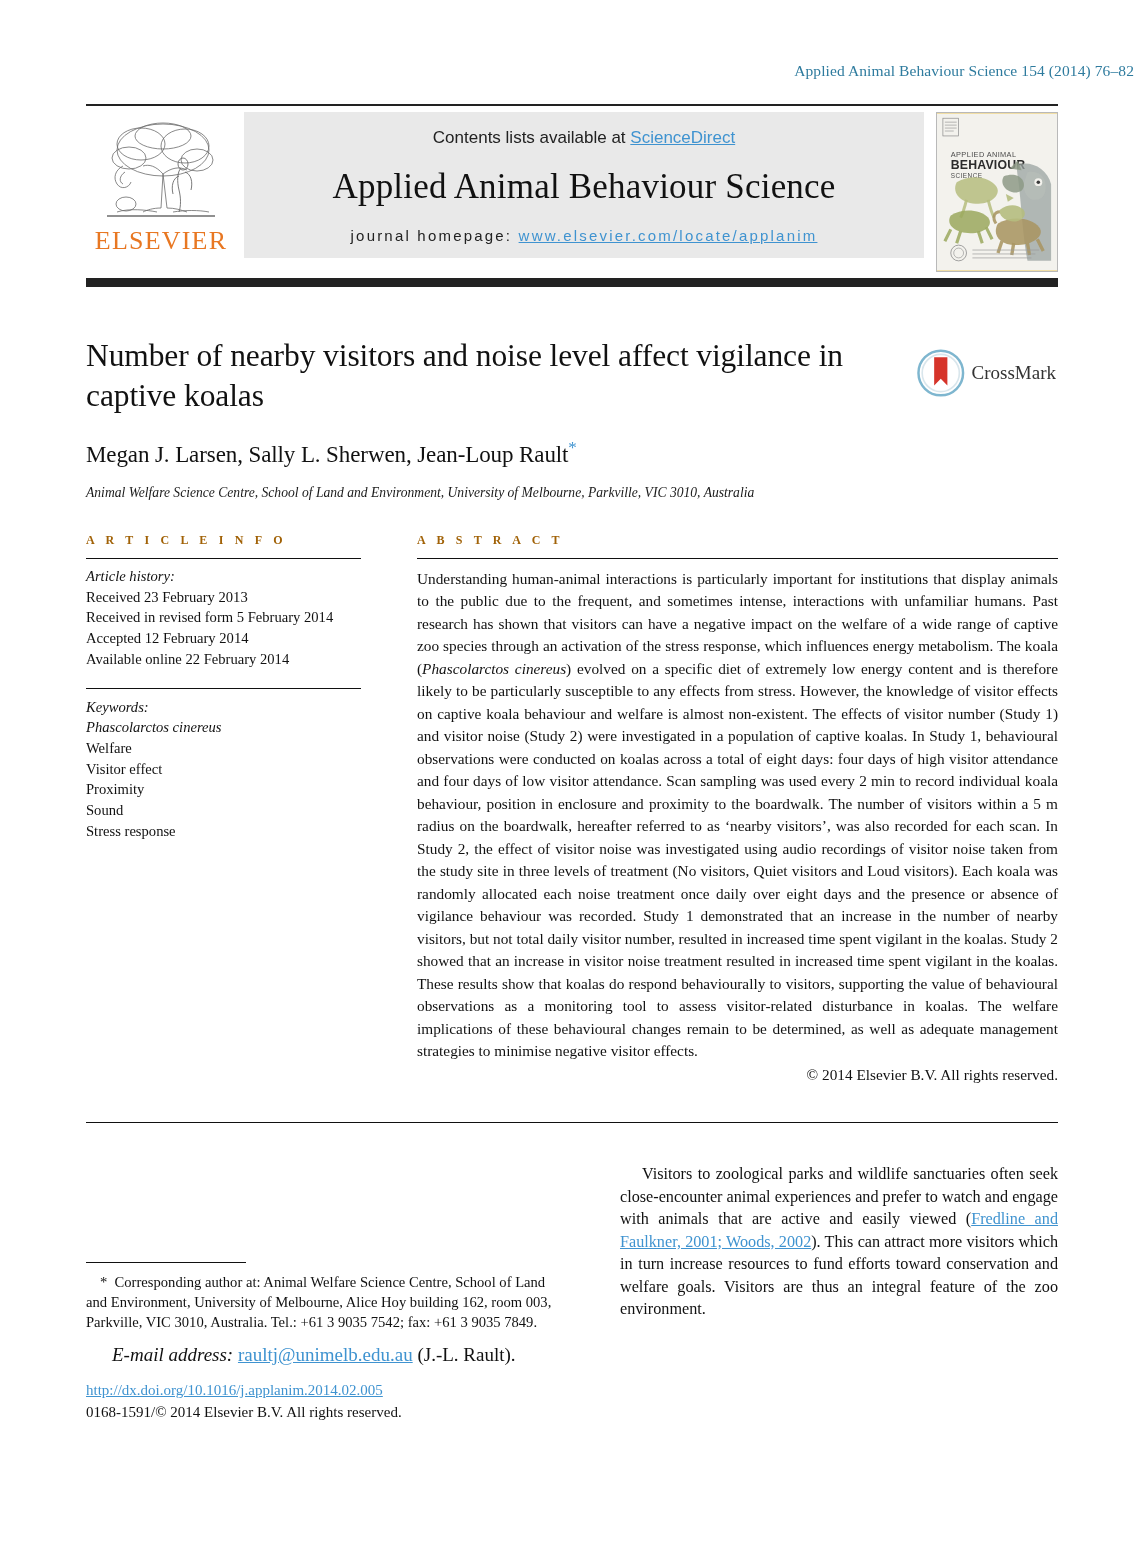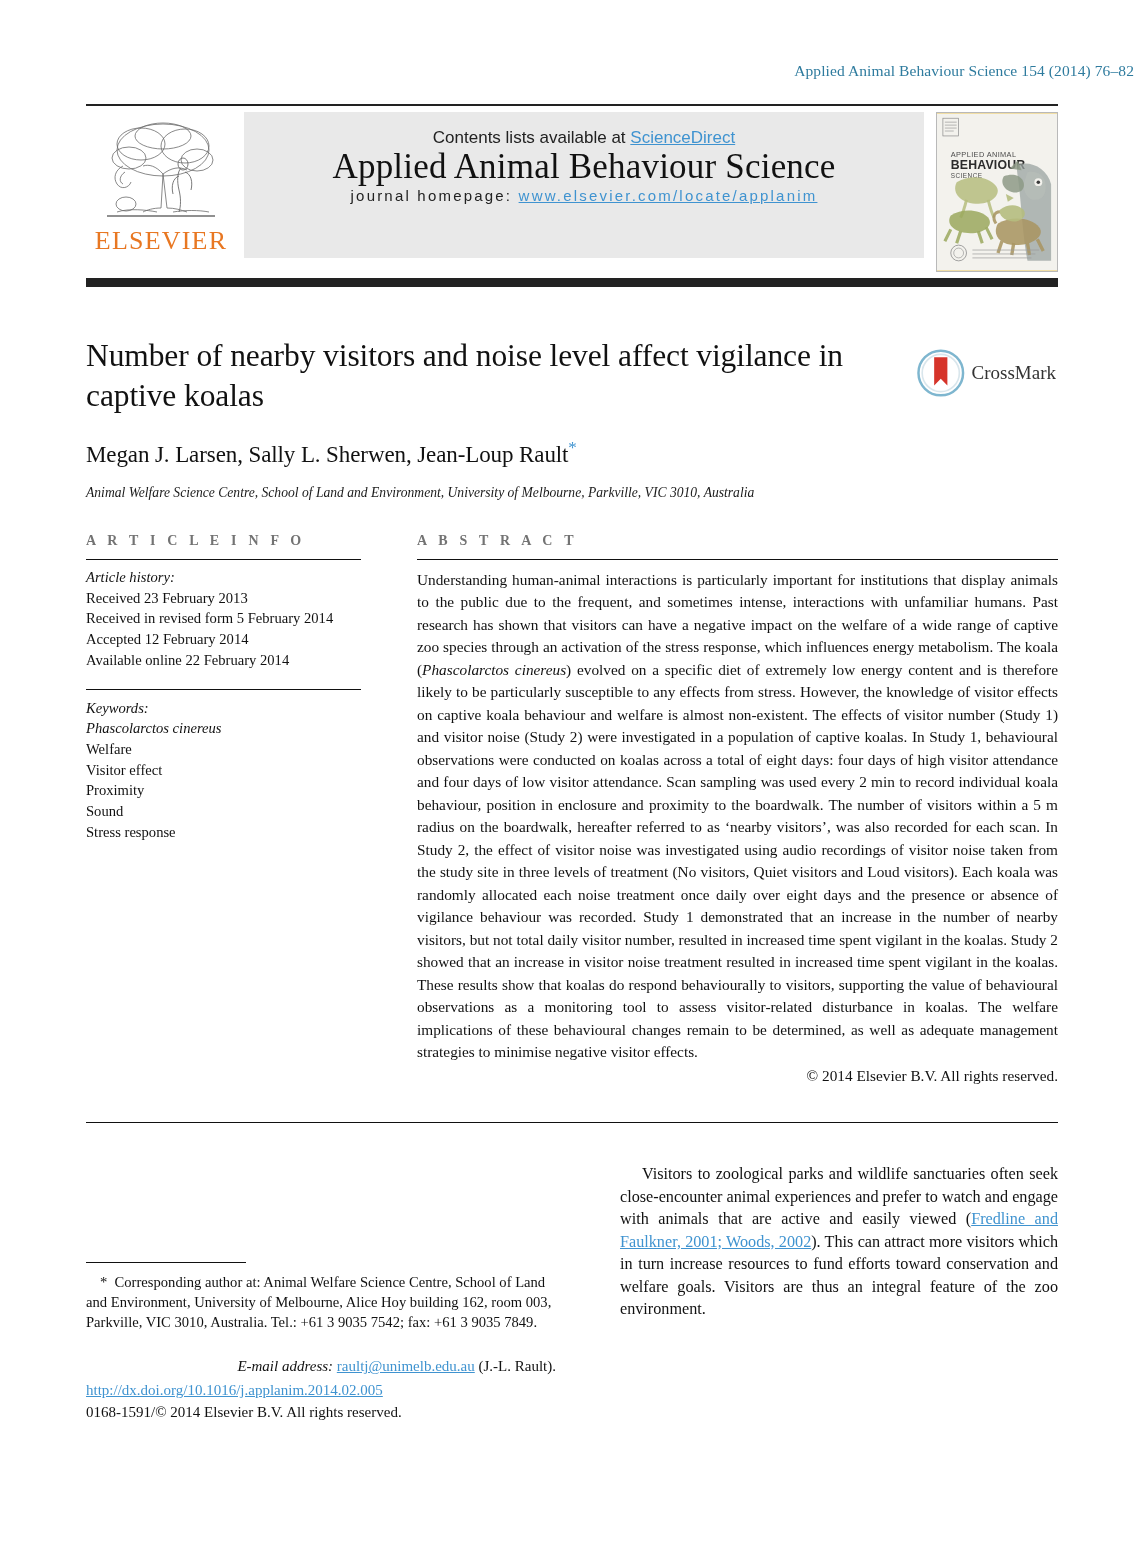--- a/index.html
+++ b/index.html
@@ -68,20 +68,21 @@
     margin-top: -2px;
   }
 
   .masthead-center {
     flex: 1 1 auto;
     background: #e9e9e9;
     margin-left: 8px;
     margin-right: 12px;
     display: flex;
     flex-direction: column;
+    justify-content: space-between;
     align-items: center;
     padding: 16px 0 14px 0;
     height: 146px;
     box-sizing: border-box;
   }
   .contents-line {
     font-size: 17px;
     font-family: "Liberation Sans", sans-serif;
     color: #222;
   }
@@ -178,24 +179,24 @@
     width: 275px;
   }
   .abstract-col {
     position: absolute;
     left: 417px;
     top: 533px;
     width: 641px;
   }
   .sec-label {
     font-family: "Liberation Serif", serif;
-    font-size: 14px;
+    font-size: 12px;
     font-weight: bold;
     letter-spacing: 4.2px;
-    color: #737373;
+    color: #a16207;
   }
   .rule {
     border-top: 1px solid #111;
     margin-top: 10px;
   }
   .rule-thin {
     border-top: 1px solid #111;
   }
   .hist {
     font-family: "Liberation Serif", serif;
@@ -280,25 +281,24 @@
   }
   .footnote-text {
     font-family: "Liberation Serif", serif;
     font-size: 14.6px;
     line-height: 1.38;
     color: #111;
   }
   .footnote-text .ind { text-indent: 14px; display: block; }
   .email-line {
     font-family: "Liberation Serif", serif;
-    font-size: 15px;
-    margin-top: 26px;
+    font-size: 19px;
+    margin-top: 12px;
     padding-left: 26px;
     color: #111;
-    text-align: right;
   }
   .email-line .lbl { font-style: italic; }
   .email-line .mail { color: #3f93d0; }
 
   .doi-block {
     position: absolute;
     left: 86px;
     top: 1380px;
     width: 470px;
     font-family: "Liberation Serif", serif;

